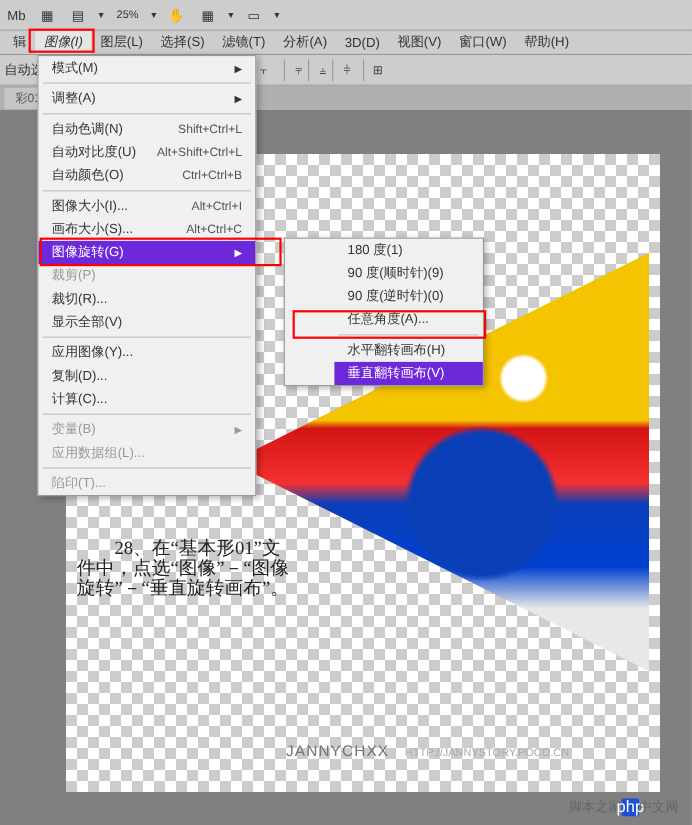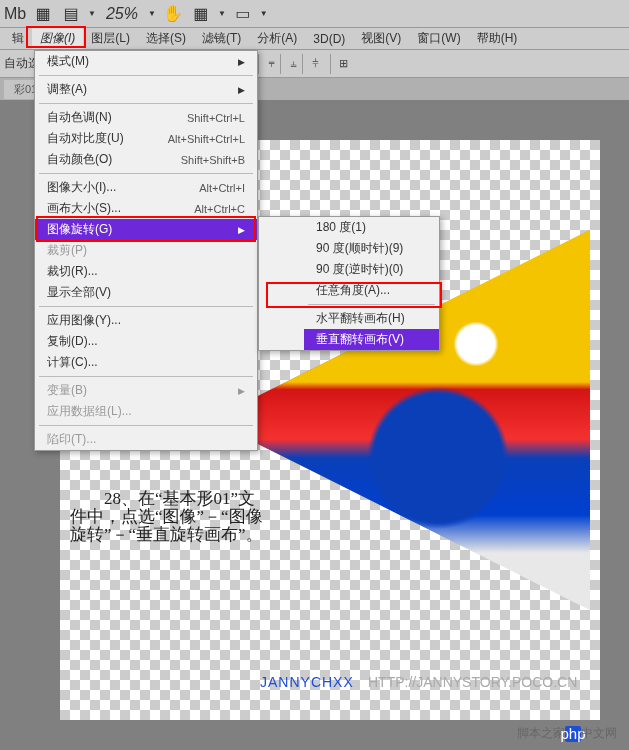--- a/index.html
+++ b/index.html
@@ -1,40 +1,40 @@
 <!DOCTYPE html>
 <html><head>
   <meta charset="utf-8">
   <style>
     * { margin: 0; padding: 0; box-sizing: border-box; font-family: "Microsoft YaHei", SimSun, sans-serif; }
     body { background: #f0f0f0; width: 629px; height: 750px; overflow: hidden; position: relative; }
     
     .toolbar { background: #cdcdcd; height: 28px; display: flex; align-items: center; padding: 0 4px; border-bottom: 1px solid #999; gap: 6px; }
-    .toolbar-icon { width: 22px; height: 20px; display: flex; align-items: center; justify-content: center; font-size: 16px; color: #333; }
-    .zoom-display { font-size: 16px; color: #333; padding: 0 4px; font-style: italic; }
+    .toolbar-icon { width: 22px; height: 20px; display: flex; align-items: center; justify-content: center; font-size: 12px; color: #333; }
+    .zoom-display { font-size: 10px; color: #333; padding: 0 4px; }
     .dropdown-arrow { font-size: 8px; color: #333; }
     
     .menubar { background: #cdcdcd; height: 22px; display: flex; align-items: center; padding: 0 4px; border-bottom: 1px solid #999; }
     .menu-item { padding: 2px 8px; font-size: 12px; color: #333; cursor: pointer; }
     .menu-item.open { background: #e5e5e5; font-style: italic; }
     
     .red-box-1 { position: absolute; top: 26px; left: 26px; width: 60px; height: 22px; border: 2px solid red; z-index: 100; pointer-events: none; }
     .red-box-2 { position: absolute; top: 216px; left: 36px; width: 220px; height: 26px; border: 2px solid red; z-index: 100; pointer-events: none; }
     .red-box-3 { position: absolute; top: 282px; left: 266px; width: 176px; height: 26px; border: 2px solid red; z-index: 100; pointer-events: none; }
     
     .options-bar { background: #cdcdcd; height: 28px; display: flex; align-items: center; padding: 0 4px; border-bottom: 1px solid #999; gap: 4px; }
     .opt-label { font-size: 12px; color: #333; padding-right: 4px; }
     .opt-icon { width: 20px; height: 20px; display: flex; align-items: center; justify-content: center; font-size: 11px; color: #444; border-left: 1px solid #999; padding-left: 6px; }
     .opt-group { display: flex; gap: 2px; padding: 0 4px; }
     
     .tabs-bar { background: #b0b0b0; height: 22px; display: flex; align-items: center; padding: 0 4px; font-size: 11px; color: #333; }
     .tab { padding: 2px 10px; background: #c5c5c5; border-right: 1px solid #888; }
     .tab.partial { color: #555; }
     
-    .dropdown-menu { position: absolute; top: 50px; left: 34px; width: 224px; background: #f0f0f0; border: 1px solid #999; box-shadow: 2px 2px 6px rgba(0,0,0,0.3); z-index: 50; }
+    .dropdown-menu { position: absolute; top: 50px; left: 34px; width: 199px; background: #f0f0f0; border: 1px solid #999; box-shadow: 2px 2px 6px rgba(0,0,0,0.3); z-index: 50; }
     .menu-row { display: flex; align-items: center; padding: 3px 12px; font-size: 12px; color: #333; justify-content: space-between; height: 21px; }
     .menu-row.disabled { color: #999; }
     .menu-row.highlighted { background: #6d28d9; color: #fff; }
     .menu-sep { height: 1px; background: #bbb; margin: 3px 4px; }
     .menu-arrow { font-size: 9px; }
     .shortcut { font-size: 11px; color: #555; }
     
     .submenu { position: absolute; top: 216px; left: 258px; width: 182px; background: #f0f0f0; border: 1px solid #999; box-shadow: 2px 2px 6px rgba(0,0,0,0.3); z-index: 60; padding-left: 45px; }
     
     .canvas-area { position: absolute; top: 100px; left: 0; right: 0; bottom: 0; background: #808080; }
@@ -61,22 +61,22 @@
     .triangle-inner {
       position: absolute; inset: 0;
       background: 
         radial-gradient(circle at 70% 30%, #fff 5%, transparent 6%),
         radial-gradient(circle at 60% 60%, #0a3fb8 20%, transparent 22%),
         linear-gradient(180deg, #f5c400 0%, #f5c400 40%, #d41515 42%, #f53030 55%, #0a3fb8 60%, #0040d0 75%, #e8e8e8 85%);
     }
     
     .instruction-text { position: absolute; top: 490px; left: 70px; width: 200px; font-size: 17px; line-height: 18px; color: #222; font-family: SimSun, serif; z-index: 30; }
     
-    .watermark-main { position: absolute; bottom: 60px; left: 260px; font-family: Arial; font-size: 14px; color: #1d4ed8; letter-spacing: 1px; }
-    .watermark-url { position: absolute; bottom: 60px; left: 368px; font-size: 14px; color: #aaa; }
+    .watermark-main { position: absolute; bottom: 60px; left: 260px; font-family: Arial; font-size: 14px; color: #737373; letter-spacing: 1px; }
+    .watermark-url { position: absolute; bottom: 60px; left: 368px; font-size: 10px; color: #aaa; }
     .watermark-bottom { position: absolute; bottom: 8px; right: 12px; font-size: 12px; color: #666; display: flex; align-items: center; gap: 0; }
     .watermark-bottom .icon { width: 16px; height: 16px; background: #1d4ed8; border-radius: 2px; color:#fff; font-size:15px; display:flex; align-items:center; justify-content:center;}
   </style>
 </head>
 <body>
 
 <div class="toolbar">
   <span class="toolbar-icon">Mb</span>
   <span class="toolbar-icon">▦</span>
   <span class="toolbar-icon">▤</span>
@@ -156,21 +156,21 @@
   <div class="menu-row">
       <span>自动色调(N)</span>
       <span class="shortcut">Shift+Ctrl+L</span>
     </div>
   <div class="menu-row">
       <span>自动对比度(U)</span>
       <span class="shortcut">Alt+Shift+Ctrl+L</span>
     </div>
   <div class="menu-row">
       <span>自动颜色(O)</span>
-      <span class="shortcut">Shift+Shift+B</span>
+      <span class="shortcut">Ctrl+Ctrl+B</span>
     </div>
   <div class="menu-sep"></div>
   <div class="menu-row">
       <span>图像大小(I)...</span>
       <span class="shortcut">Alt+Ctrl+I</span>
     </div>
   <div class="menu-row">
       <span>画布大小(S)...</span>
       <span class="shortcut">Alt+Ctrl+C</span>
     </div>

